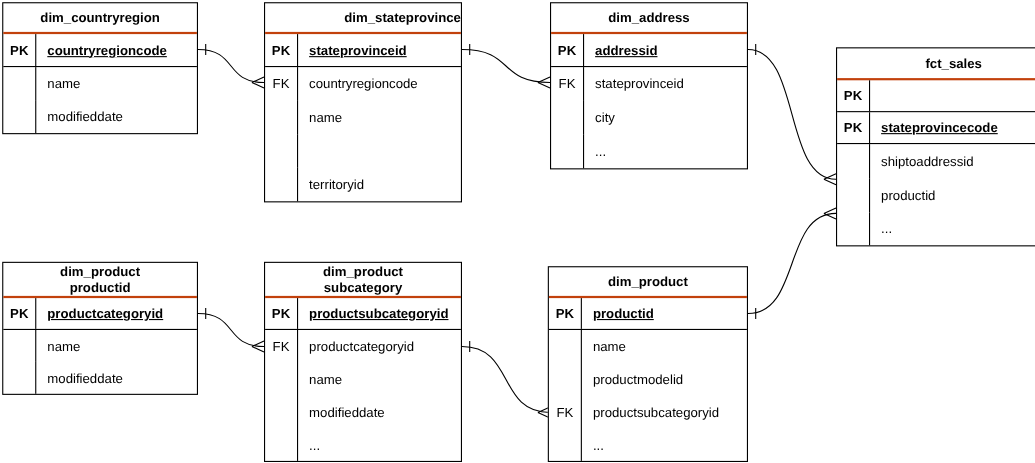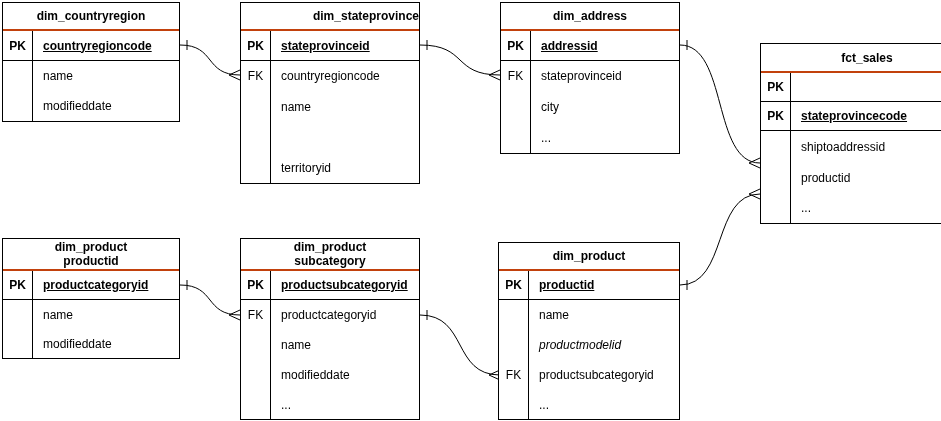--- a/index.html
+++ b/index.html
@@ -191,21 +191,21 @@
         <span>dim_product</span>
       </div>
       <div class="ent-row sep" style="height: 29px;">
         <div class="kcol pk">PK</div>
         <div class="ncol pk">productid</div>
       </div>
       <div class="ent-row" style="height: 30px;">
         <div class="kcol"></div>
         <div class="ncol">name</div>
       </div>
-      <div class="ent-row" style="height: 30px; font-style: italic;">
+      <div class="ent-row" style="height: 30px;">
         <div class="kcol"></div>
         <div class="ncol">productmodelid</div>
       </div>
       <div class="ent-row" style="height: 30px;">
         <div class="kcol">FK</div>
         <div class="ncol">productsubcategoryid</div>
       </div>
       <div class="ent-row" style="height: 29px;">
         <div class="kcol"></div>
         <div class="ncol">...</div>

